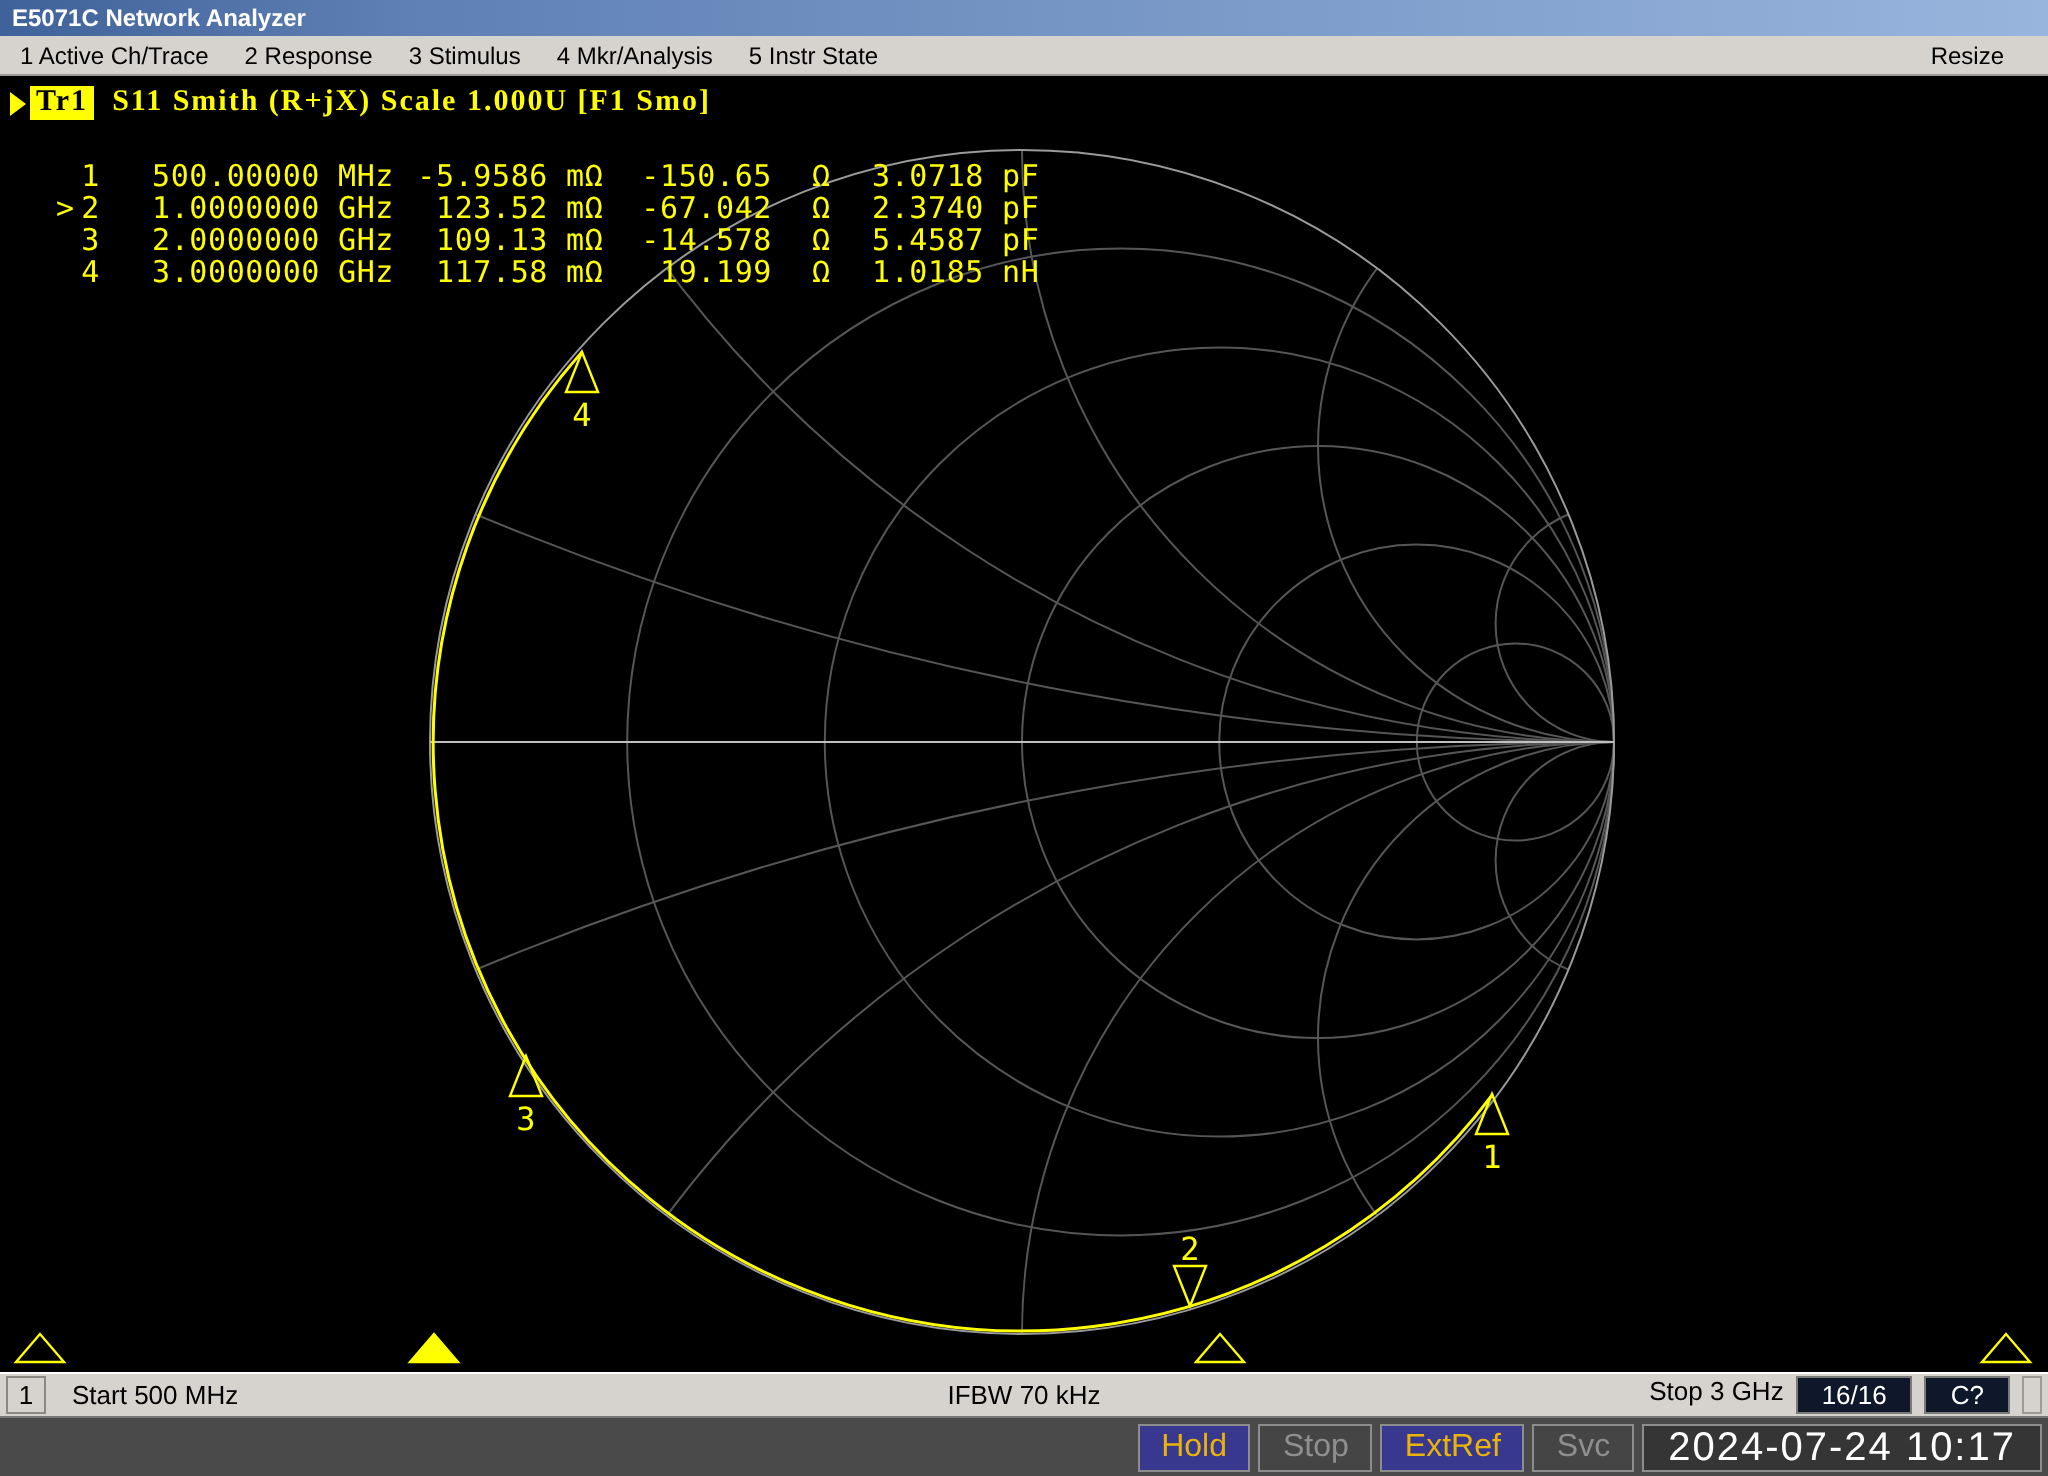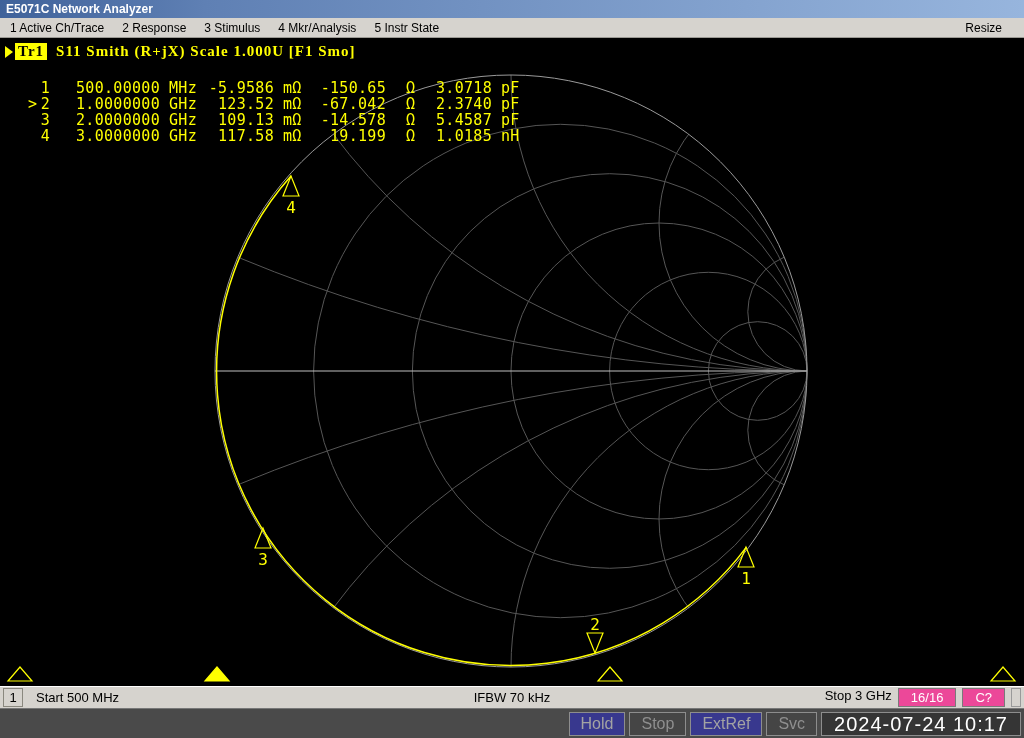--- a/index.html
+++ b/index.html
@@ -45,32 +45,32 @@
 
   
   .statusbar{position:absolute;top:686px;left:0;width:1024px;height:22px;
     background:#d6d3ce;border-top:1px solid #fff;box-sizing:border-box;
     display:flex;align-items:center;font-size:13px;color:#000;}
   .ch-box{margin-left:3px;width:18px;height:17px;line-height:17px;text-align:center;
     border:1px solid #8a887f;background:#d6d3ce;}
   .sb-start{margin-left:13px;}
   .sb-ifbw{position:absolute;left:50%;transform:translateX(-50%);}
   .sb-right{margin-left:auto;display:flex;align-items:flex-start;gap:6px;margin-right:3px;}
-  .navy-box{background:#ec4899;color:#fff;height:17px;line-height:17px;
+  .navy-box{background:#0f172a;color:#fff;height:17px;line-height:17px;
     padding:0 12px;border:1px solid #7a7a7a;}
   .empty-box{width:8px;height:17px;border:1px solid #9a9a9a;background:#d6d3ce;}
 
   
   .instbar{position:absolute;top:708px;left:0;width:1024px;height:30px;
     background:#4a4a4a;border-top:1px solid #777;box-sizing:border-box;
     display:flex;justify-content:flex-end;align-items:center;gap:4px;
     padding-right:3px;}
   .inst-btn{height:22px;line-height:22px;padding:0 11px;font-size:16px;
     border:1px solid #8d8d8d;text-align:center;cursor:default;}
-  .inst-on{background:#38388e;color:#a3a3a3;}
+  .inst-on{background:#38388e;color:#eab308;}
   .inst-off{background:#454545;color:#8f8f8f;}
   .datetime{height:22px;line-height:22px;padding:0 12px;font-size:20px;
     border:1px solid #8d8d8d;background:#353535;color:#fff;letter-spacing:1px;}
 </style>
 </head>
 <body>
 
 <div class="window">
 
   <div class="titlebar">

